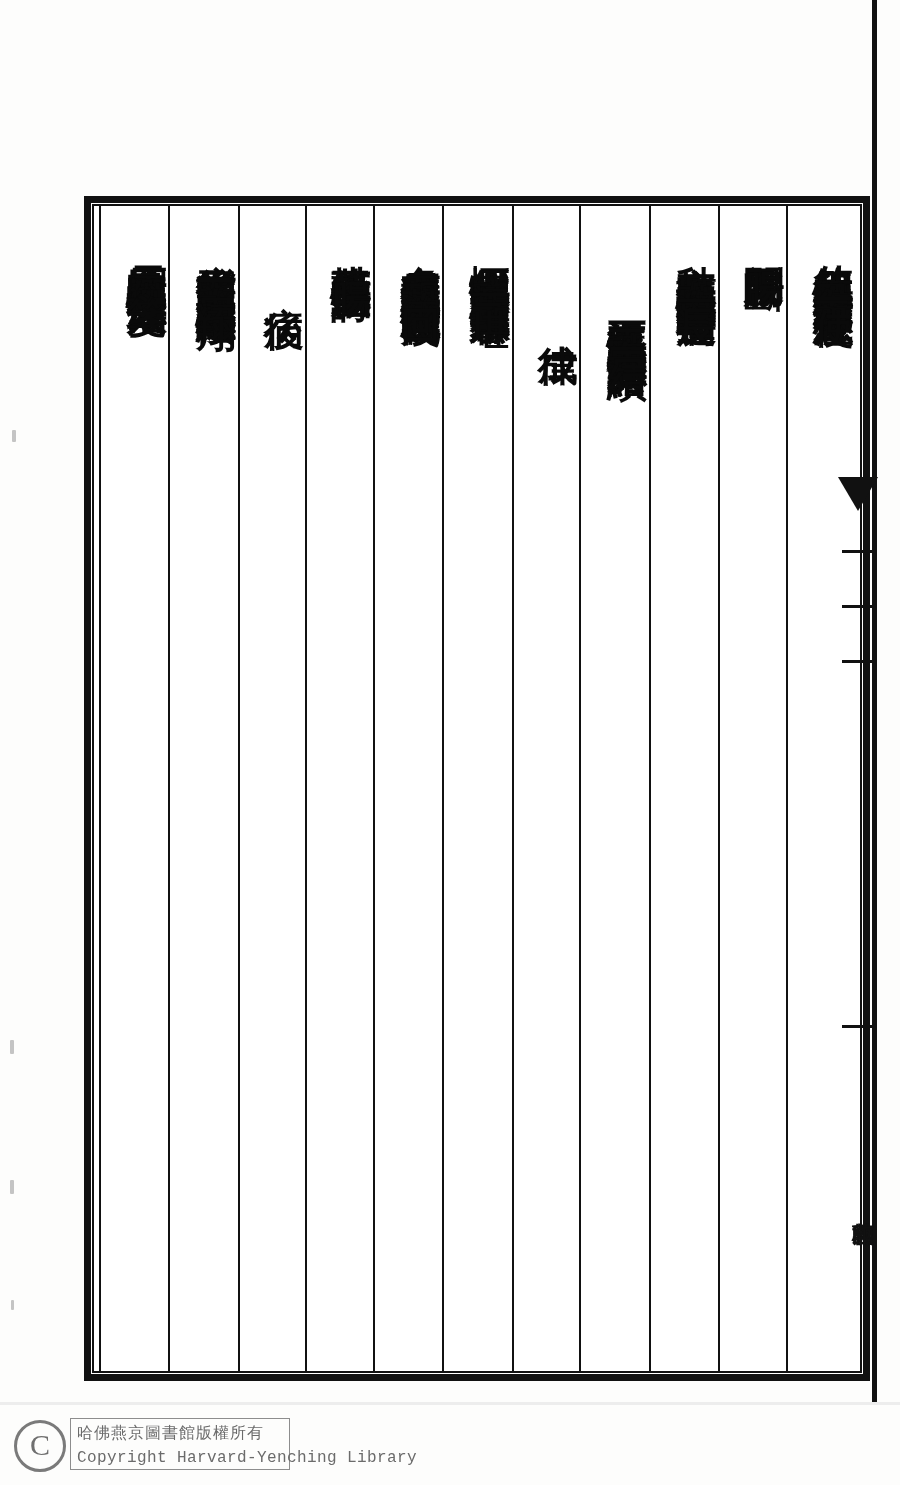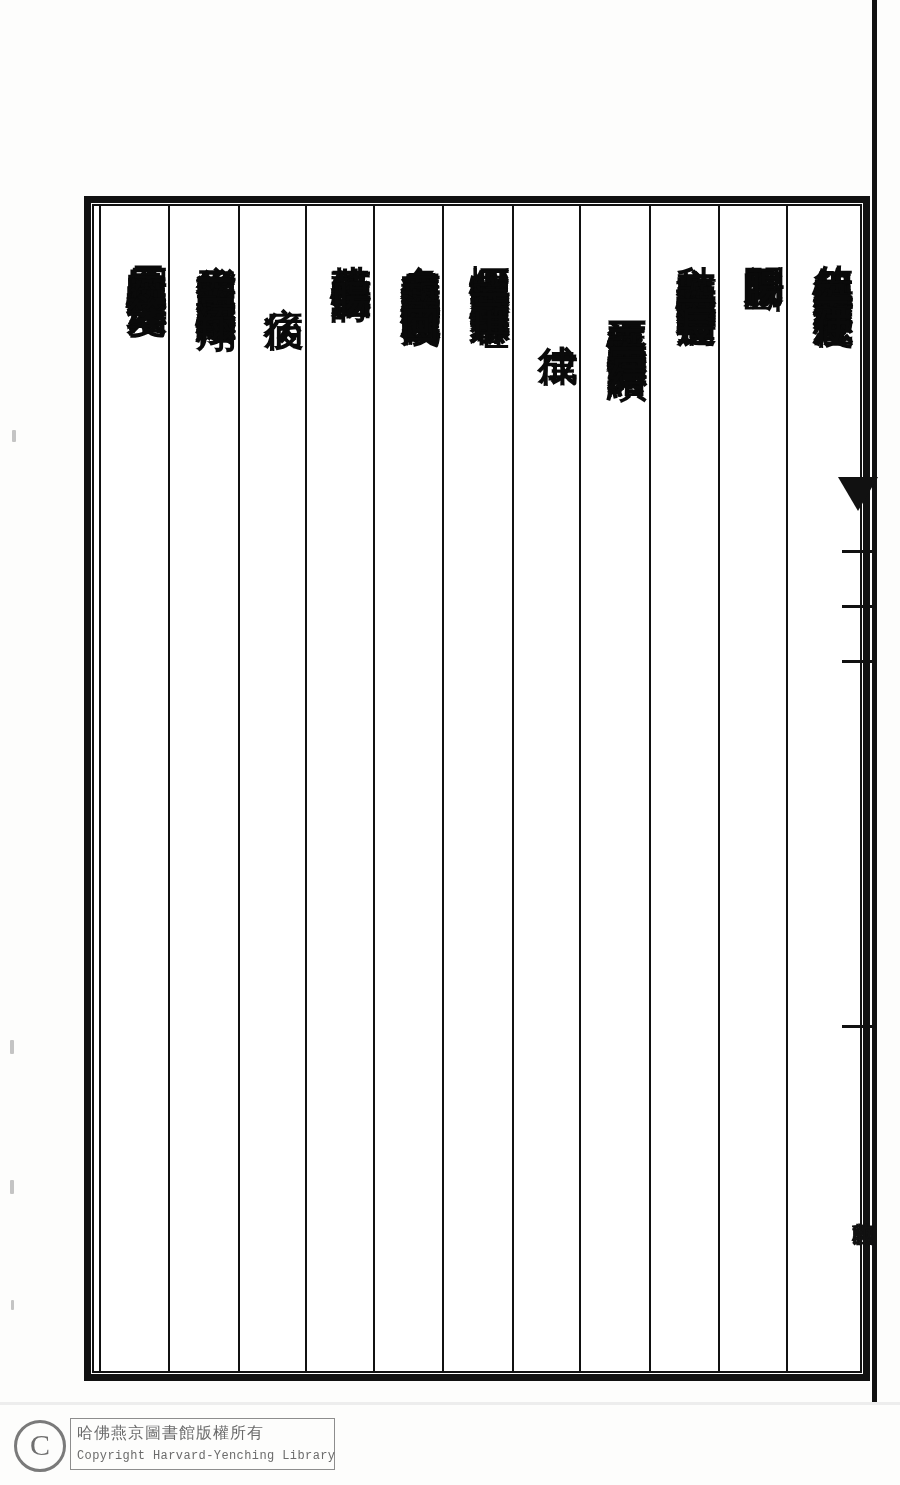--- a/index.html
+++ b/index.html
@@ -159,36 +159,36 @@
     color: #6f6f6f;
     font-family: "Liberation Serif", serif;
     font-size: 30px;
     line-height: 44px;
     text-align: center;
   }
   #stamp-box {
     position: absolute;
     left: 56px;
     top: 0px;
-    width: 265px;
+    width: 220px;
     height: 52px;
     border: 1px solid #8d8d8d;
     box-sizing: border-box;
     padding: 4px 6px;
   }
   #stamp-cn {
     font-family: "DejaVu Serif", serif;
     font-size: 16px;
     letter-spacing: 1px;
     color: #6b6b6b;
     white-space: nowrap;
   }
   #stamp-en {
     font-family: "Liberation Mono", monospace;
-    font-size: 12px;
+    font-size: 16px;
     letter-spacing: 0.4px;
     color: #6b6b6b;
     margin-top: 5px;
     white-space: nowrap;
   }
 
   
   #bottom-shade {
     position: absolute;
     left: 0;

